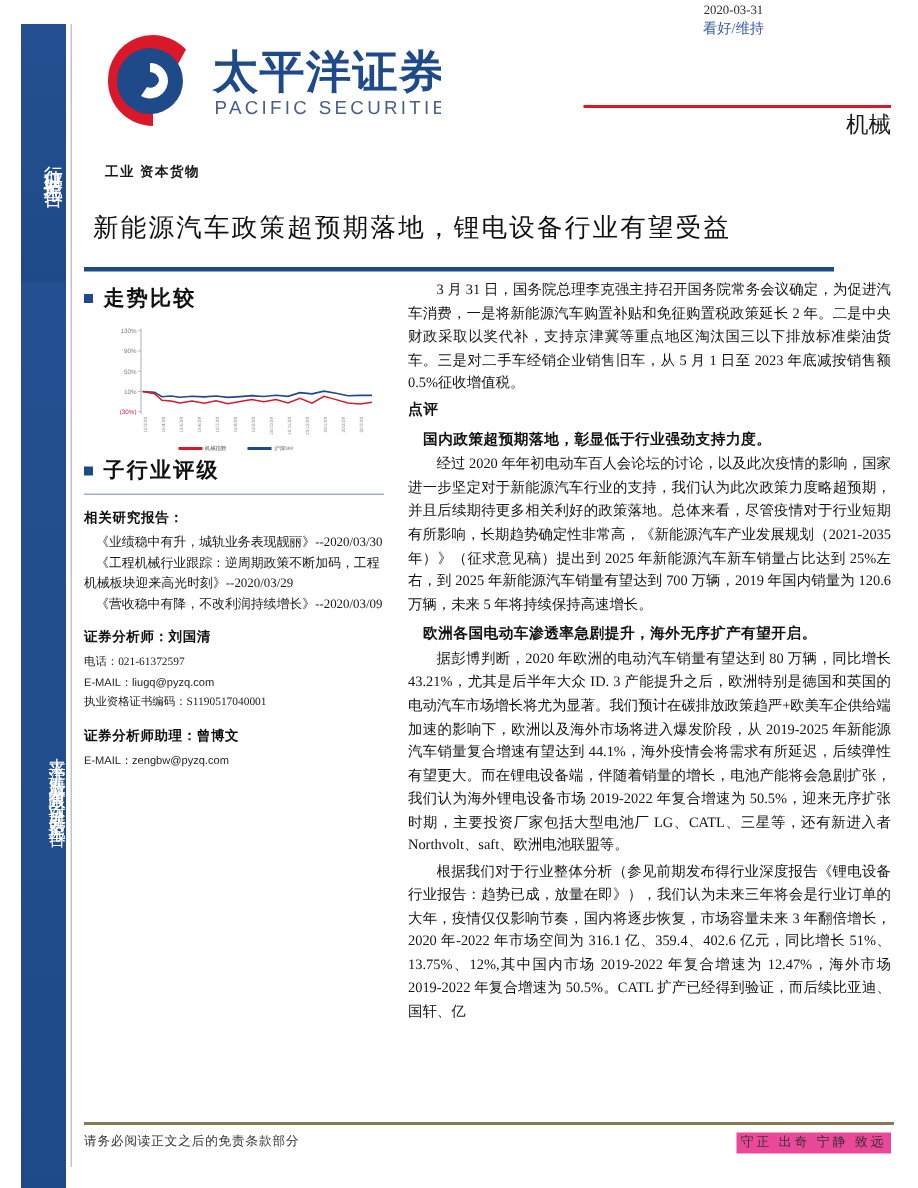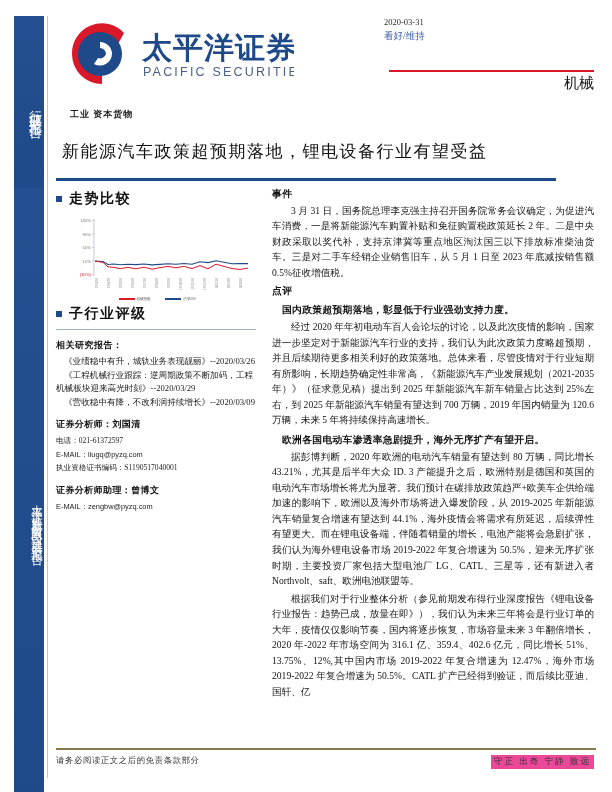--- a/index.html
+++ b/index.html
@@ -25,22 +25,22 @@
   .thin-rule{
     position:absolute;left:47px;top:16px;width:1px;height:762px;
     background:#b9c4d6;
   }
   
   #logo{
     position:absolute;left:64px;top:18px;width:230px;height:72px;
   }
   #logo svg{display:block;}
   #hdr-right{
-    position:absolute;right:18px;top:16px;width:210px;
-    text-align:left;font-size:8.5px;color:#2b2b2b;line-height:1.55;
+    position:absolute;right:18px;top:0;width:210px;
+    text-align:center;font-size:8.5px;color:#2b2b2b;line-height:1.55;
   }
   #hdr-right .rating{color:#3b5ea8;font-size:9.5px;}
   #hdr-rule{
     position:absolute;right:18px;top:70px;width:205px;height:2.4px;
     background:#d9182a;
   }
   #hdr-sector{
     position:absolute;right:18px;top:74px;width:205px;
     text-align:right;font-size:15px;color:#1a1a1a;
   }
@@ -196,34 +196,33 @@
     </div>
   </div>
 
   <div class="sec-head" style="margin-top:9px">
     <span class="sq"></span>
     <span>子行业评级</span>
   </div>
   <div class="sec-rule"></div>
 
   <div id="rel-head">相关研究报告：</div>
-  <div class="rel-item">《业绩稳中有升，城轨业务表现靓丽》--2020/03/26</div>
+  <div class="rel-item">《业绩稳中有升，城轨业务表现靓丽》--2020/03/30</div>
   <div class="rel-item">《工程机械行业跟踪：逆周期政策不断加码，工程机械板块迎来高光时刻》--2020/03/29</div>
   <div class="rel-item">《营收稳中有降，不改利润持续增长》--2020/03/09</div>
 
   <div class="an-name">证券分析师：刘国清</div>
   <div class="an-line cn">电话：021-61372597</div>
   <div class="an-line">E-MAIL：liugq@pyzq.com</div>
   <div class="an-line cn">执业资格证书编码：S1190517040001</div>
   <div class="an-name">证券分析师助理：曾博文</div>
   <div class="an-line">E-MAIL：zengbw@pyzq.com</div>
 </div>
 
 <div id="right-col">
-  <div class="r-head">事件</div>
   <div class="r-para">3 月 31 日，国务院总理李克强主持召开国务院常务会议确定，为促进汽车消费，一是将新能源汽车购置补贴和免征购置税政策延长 2 年。二是中央财政采取以奖代补，支持京津冀等重点地区淘汰国三以下排放标准柴油货车。三是对二手车经销企业销售旧车，从 5 月 1 日至 2023 年底减按销售额 0.5%征收增值税。</div>
 
   <div class="r-head">点评</div>
 
   <div class="r-sub">国内政策超预期落地，彰显低于行业强劲支持力度。</div>
   <div class="r-para">经过 2020 年年初电动车百人会论坛的讨论，以及此次疫情的影响，国家进一步坚定对于新能源汽车行业的支持，我们认为此次政策力度略超预期，并且后续期待更多相关利好的政策落地。总体来看，尽管疫情对于行业短期有所影响，长期趋势确定性非常高，《新能源汽车产业发展规划（2021-2035 年）》（征求意见稿）提出到 2025 年新能源汽车新车销量占比达到 25%左右，到 2025 年新能源汽车销量有望达到 700 万辆，2019 年国内销量为 120.6 万辆，未来 5 年将持续保持高速增长。</div>
 
   <div class="r-sub">欧洲各国电动车渗透率急剧提升，海外无序扩产有望开启。</div>
   <div class="r-para">据彭博判断，2020 年欧洲的电动汽车销量有望达到 80 万辆，同比增长 43.21%，尤其是后半年大众 ID. 3 产能提升之后，欧洲特别是德国和英国的电动汽车市场增长将尤为显著。我们预计在碳排放政策趋严+欧美车企供给端加速的影响下，欧洲以及海外市场将进入爆发阶段，从 2019-2025 年新能源汽车销量复合增速有望达到 44.1%，海外疫情会将需求有所延迟，后续弹性有望更大。而在锂电设备端，伴随着销量的增长，电池产能将会急剧扩张，我们认为海外锂电设备市场 2019-2022 年复合增速为 50.5%，迎来无序扩张时期，主要投资厂家包括大型电池厂 LG、CATL、三星等，还有新进入者 Northvolt、saft、欧洲电池联盟等。</div>
 

